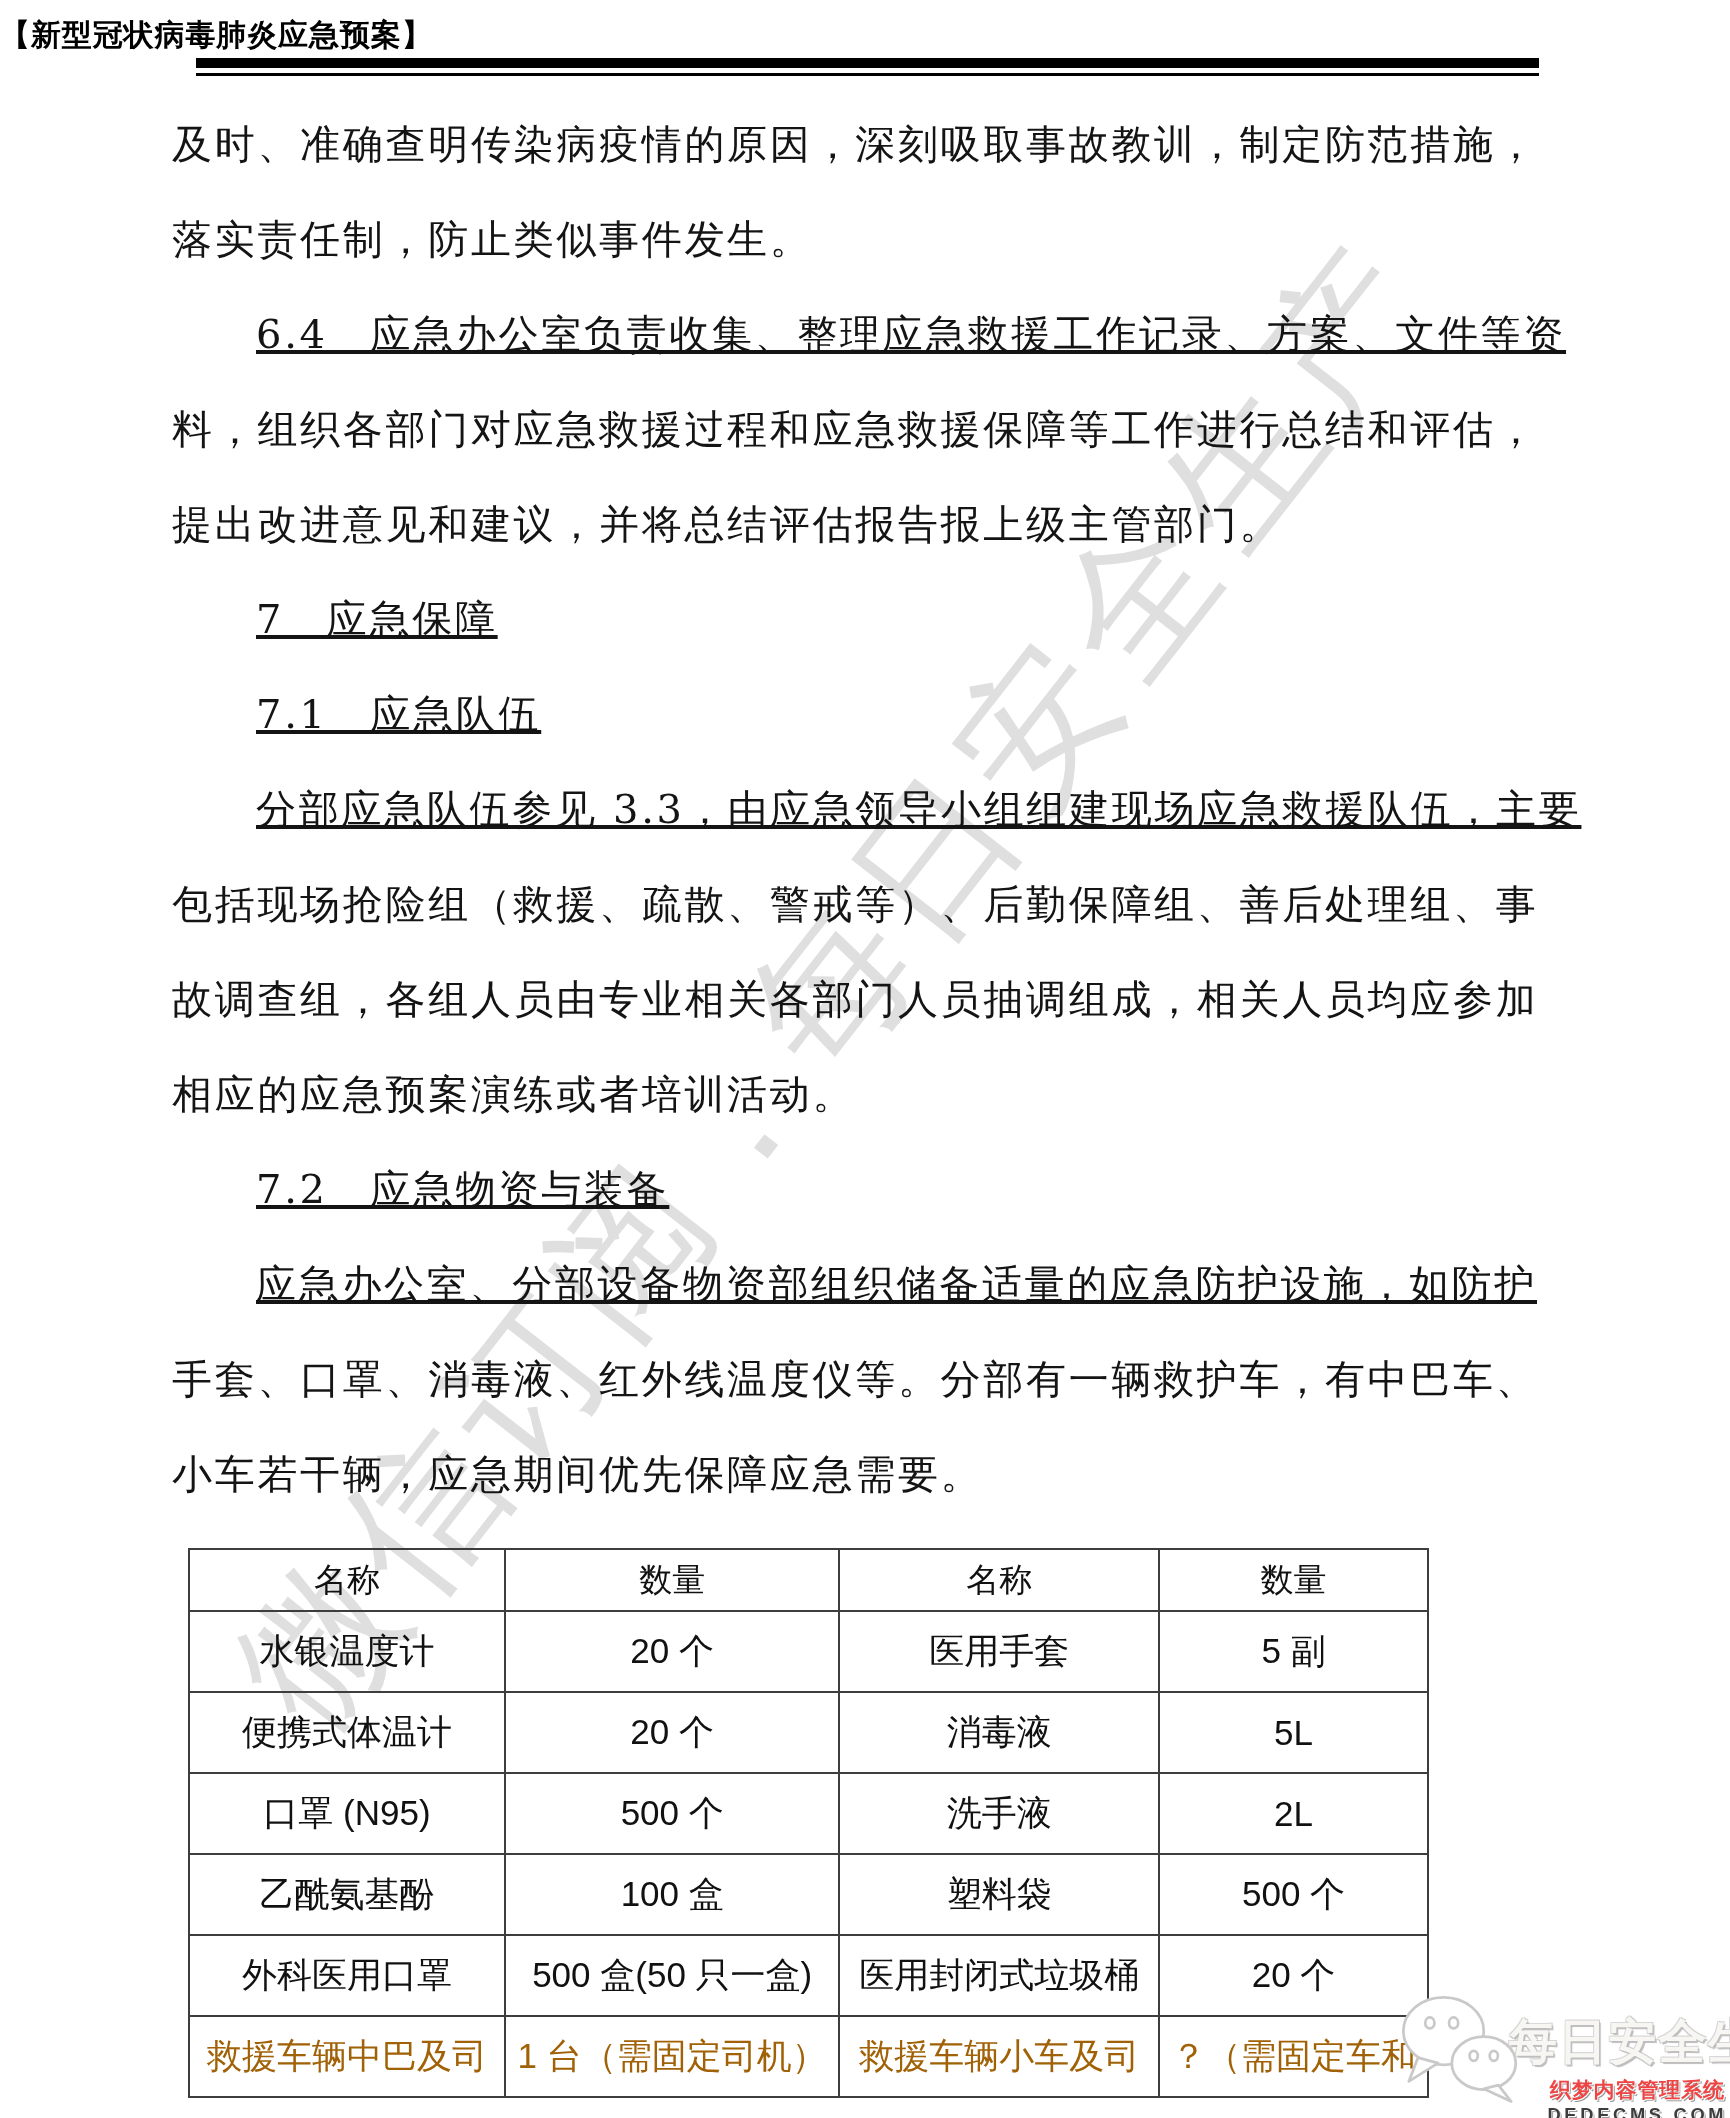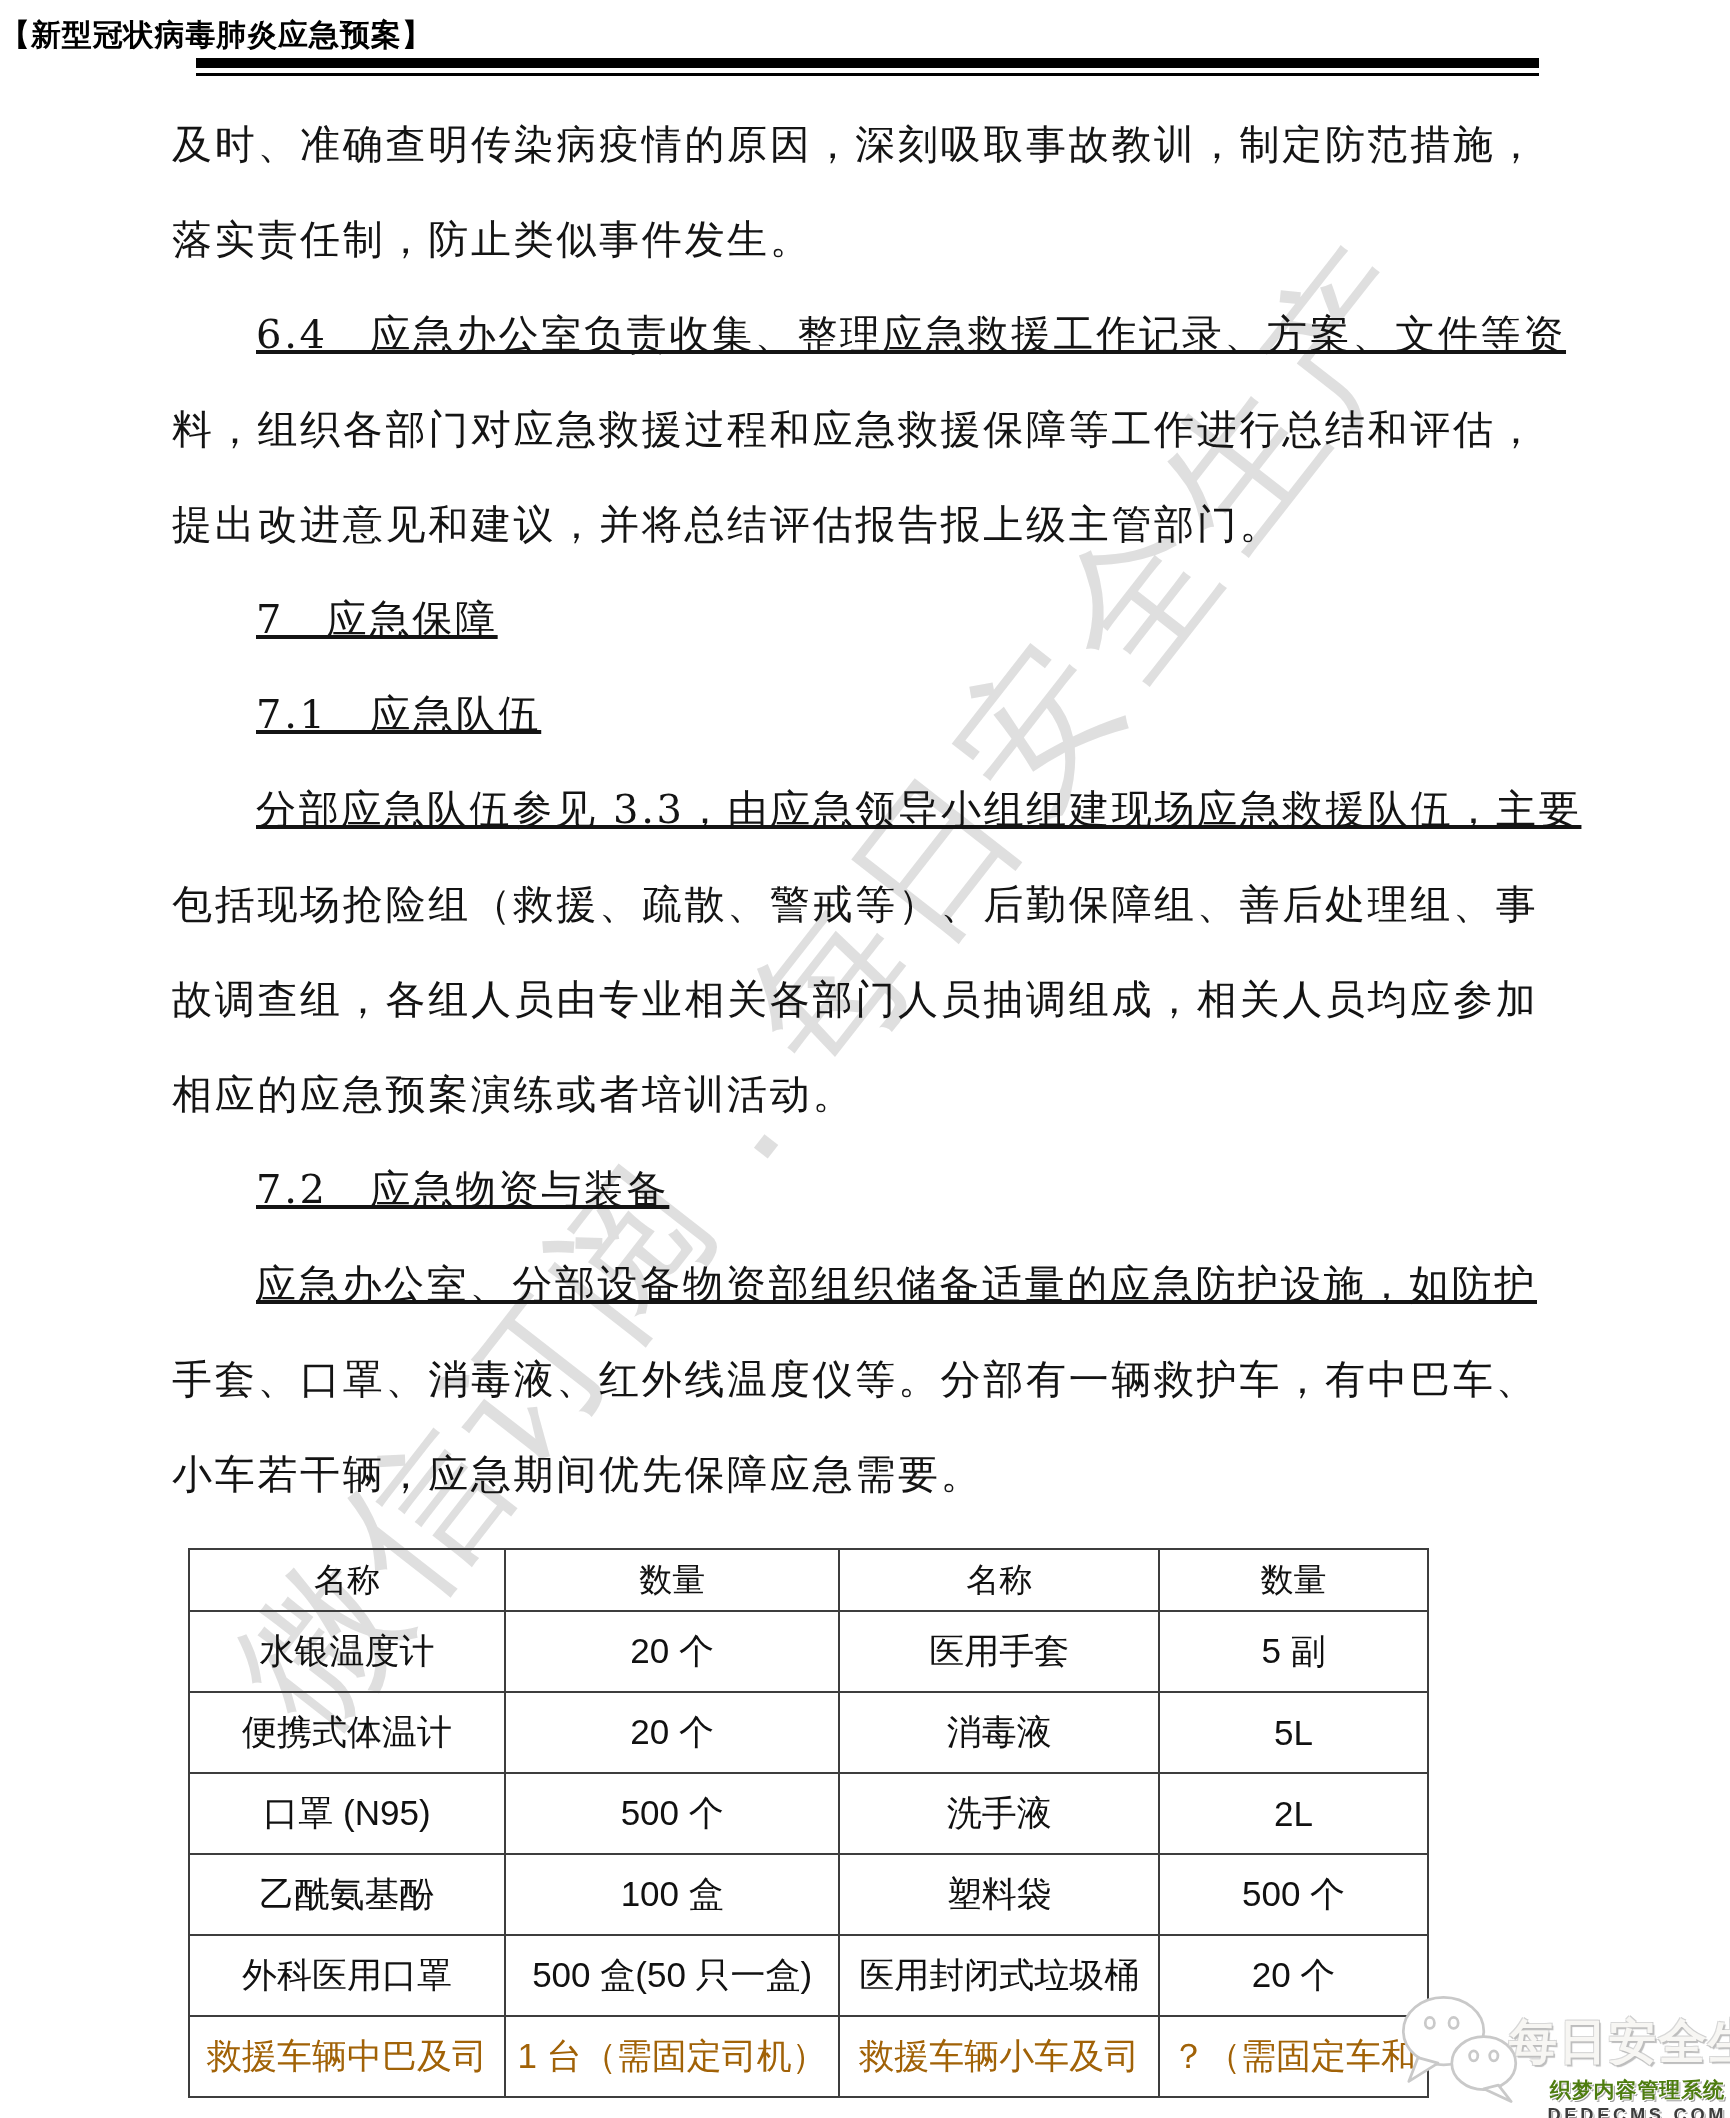--- a/index.html
+++ b/index.html
@@ -126,21 +126,21 @@
   .cms {
     position: absolute;
     right: 3.7px; top: 2076px;
     text-align: center;
     font-family: "Liberation Sans", "DejaVu Sans", sans-serif;
     z-index: 5;
   }
   .cms-name {
     font-size: 21px;
     font-weight: bold;
-    color: #4d7c0f;
+    color: #ef4444;
     letter-spacing: 0.9px;
     text-shadow: 0.9px 0.9px 0 #ffffff, 1.8px 1.8px 0 #9a9a9a;
   }
   .cms-domain {
     font-size: 18.3px;
     font-weight: bold;
     color: #3d3d3d;
     letter-spacing: 3.7px;
     text-shadow: 0.9px 0.9px 0 #ffffff, 1.8px 1.8px 0 #9a9a9a;
   }

